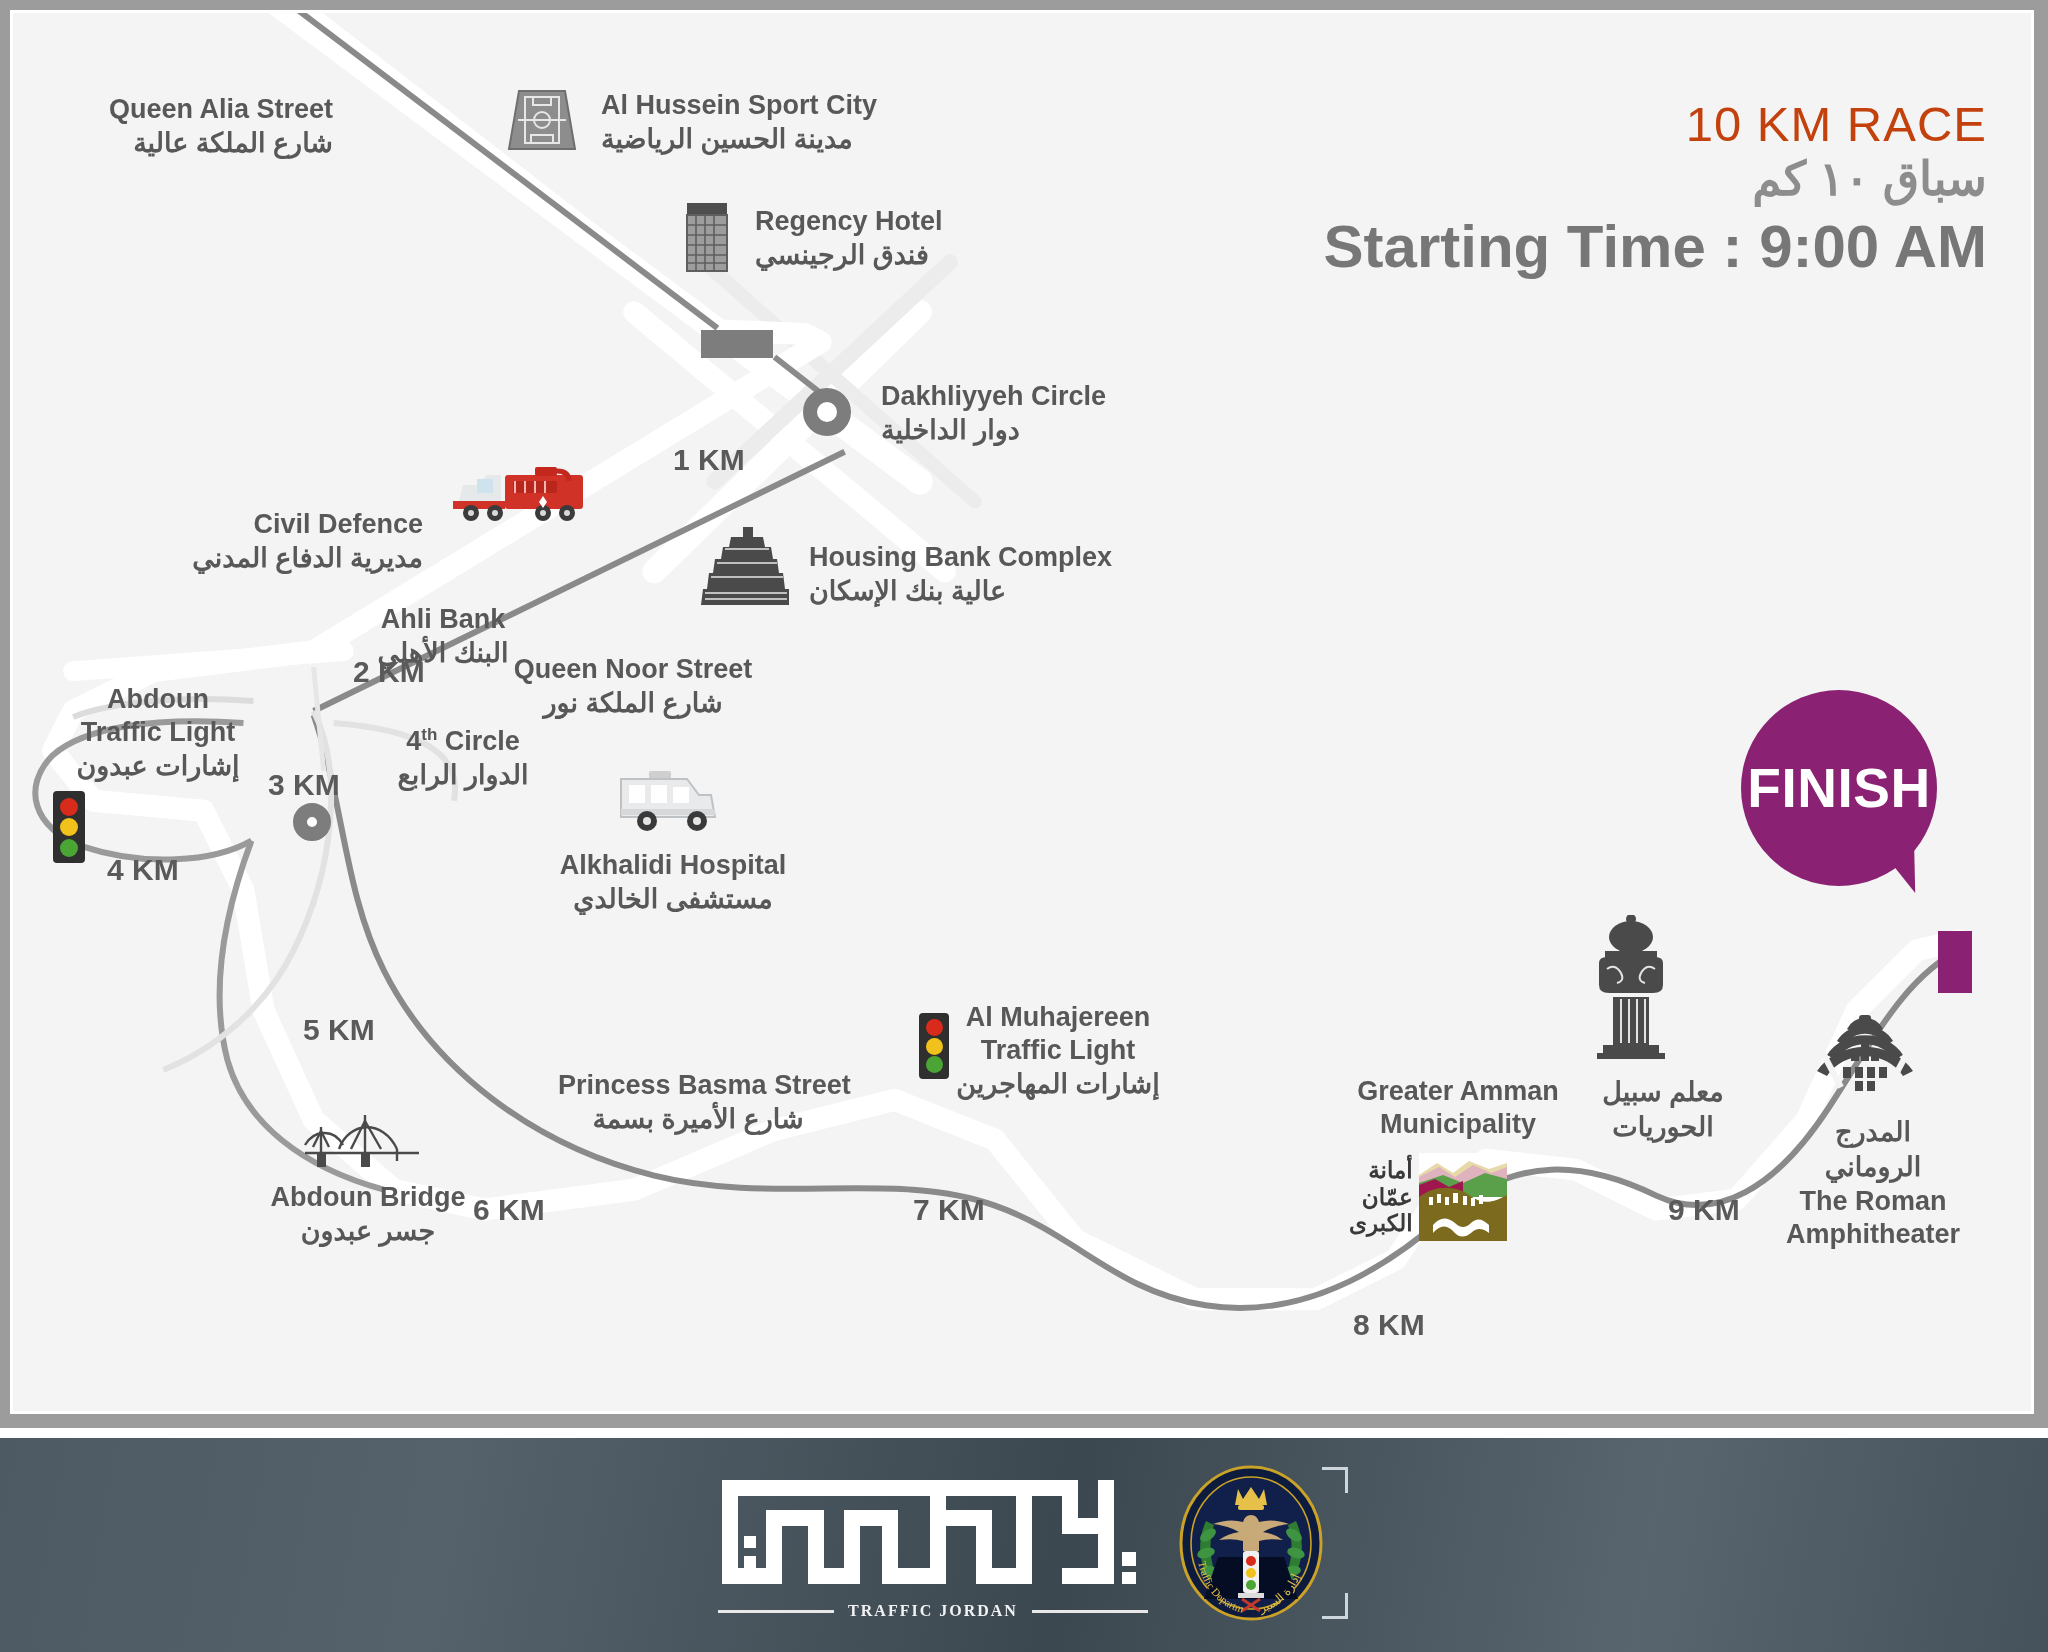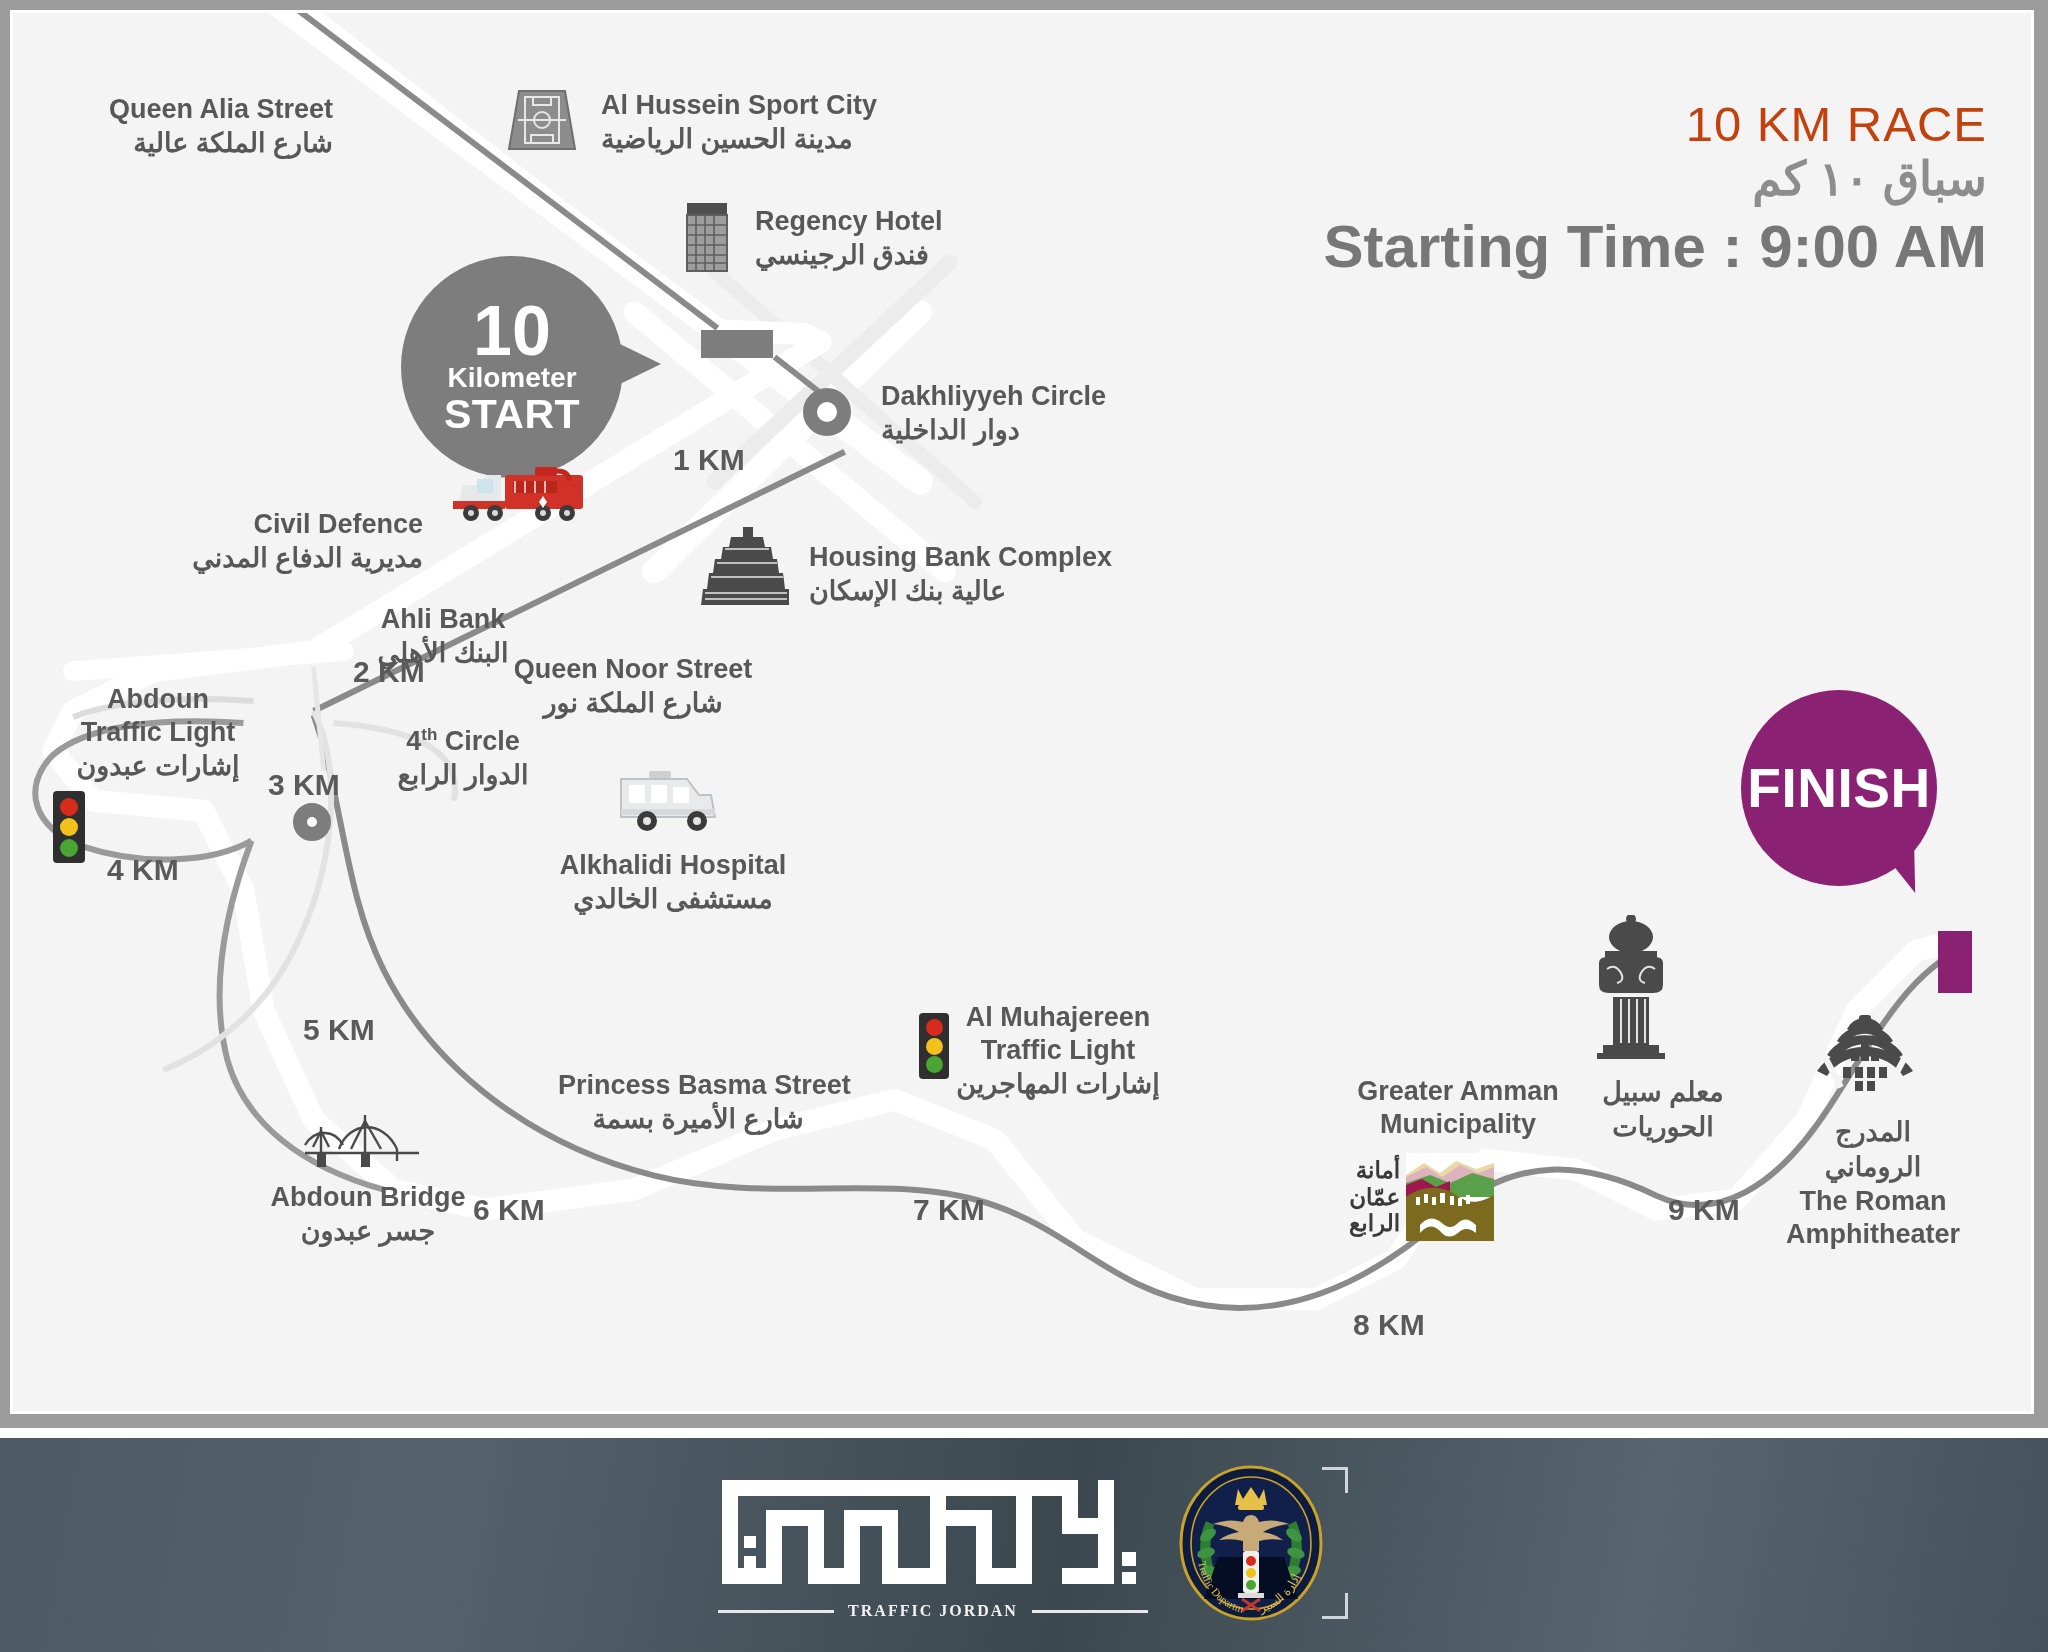--- a/index.html
+++ b/index.html
@@ -265,28 +265,20 @@
         <path d="M 320 712 C 400 718, 450 740, 440 790" fill="none" stroke="#e2e2e2" stroke-width="6"></path>
         <path d="M 300 656 L 310 760" fill="none" stroke="#e6e6e6" stroke-width="5"></path>
       </svg>
 
       <div class="header">
         <div class="h-line1">10 KM RACE</div>
         <div class="h-line2">سباق ١٠ كم</div>
         <div class="h-line3">Starting Time : 9:00 AM</div>
       </div>
 
-      <div class="start-balloon">
-        <div class="tail"></div>
-        <div class="bubble">
-          <div class="sb-num">10</div>
-          <div class="sb-unit">Kilometer</div>
-          <div class="sb-start">START</div>
-        </div>
-      </div>
       <div class="start-bar"></div>
 
       <div class="finish-balloon">
         <div class="tail"></div>
         <div class="bubble">
           <div class="fb-text">FINISH</div>
         </div>
       </div>
       <div class="finish-bar"></div>
 
@@ -483,21 +475,21 @@
       </div>
 
       <div class="poi c" style="left:240px; top:1168px; width:230px;">
         <div class="en">Abdoun Bridge</div>
         <div class="ar">جسر عبدون</div>
       </div>
       <div class="gam-logo" style="left:1336px; top:1140px;">
         <div class="gam-ar">
           <div>أمانة</div>
           <div>عمّان</div>
-          <div>الرابع</div>
+          <div>الكبرى</div>
         </div>
         <svg width="88" height="88" viewBox="0 0 88 88">
           <rect x="0" y="0" width="88" height="88" fill="#ffffff"></rect>
           <path d="M0 22 L18 10 L34 20 L50 8 L70 16 L88 10 L88 34 L0 34 Z" fill="#e8d9a8"></path>
           <path d="M0 24 L20 14 L36 24 L54 12 L72 20 L88 14 L88 32 L0 32 Z" fill="#dba9c2" opacity=".8"></path>
           <path d="M0 30 L24 22 L44 30 L66 20 L88 26 L88 44 L0 44 Z" fill="#5aa04a"></path>
           <path d="M0 32 L16 26 L30 34 L44 28 L44 50 L0 50 Z" fill="#a0164e"></path>
           <path d="M0 44 C 16 32, 36 32, 50 42 C 64 52, 74 50, 88 42 L88 88 L0 88 Z" fill="#7c6a1e"></path>
           <g fill="#ffffff">
             <rect x="10" y="44" width="4" height="8"></rect>

